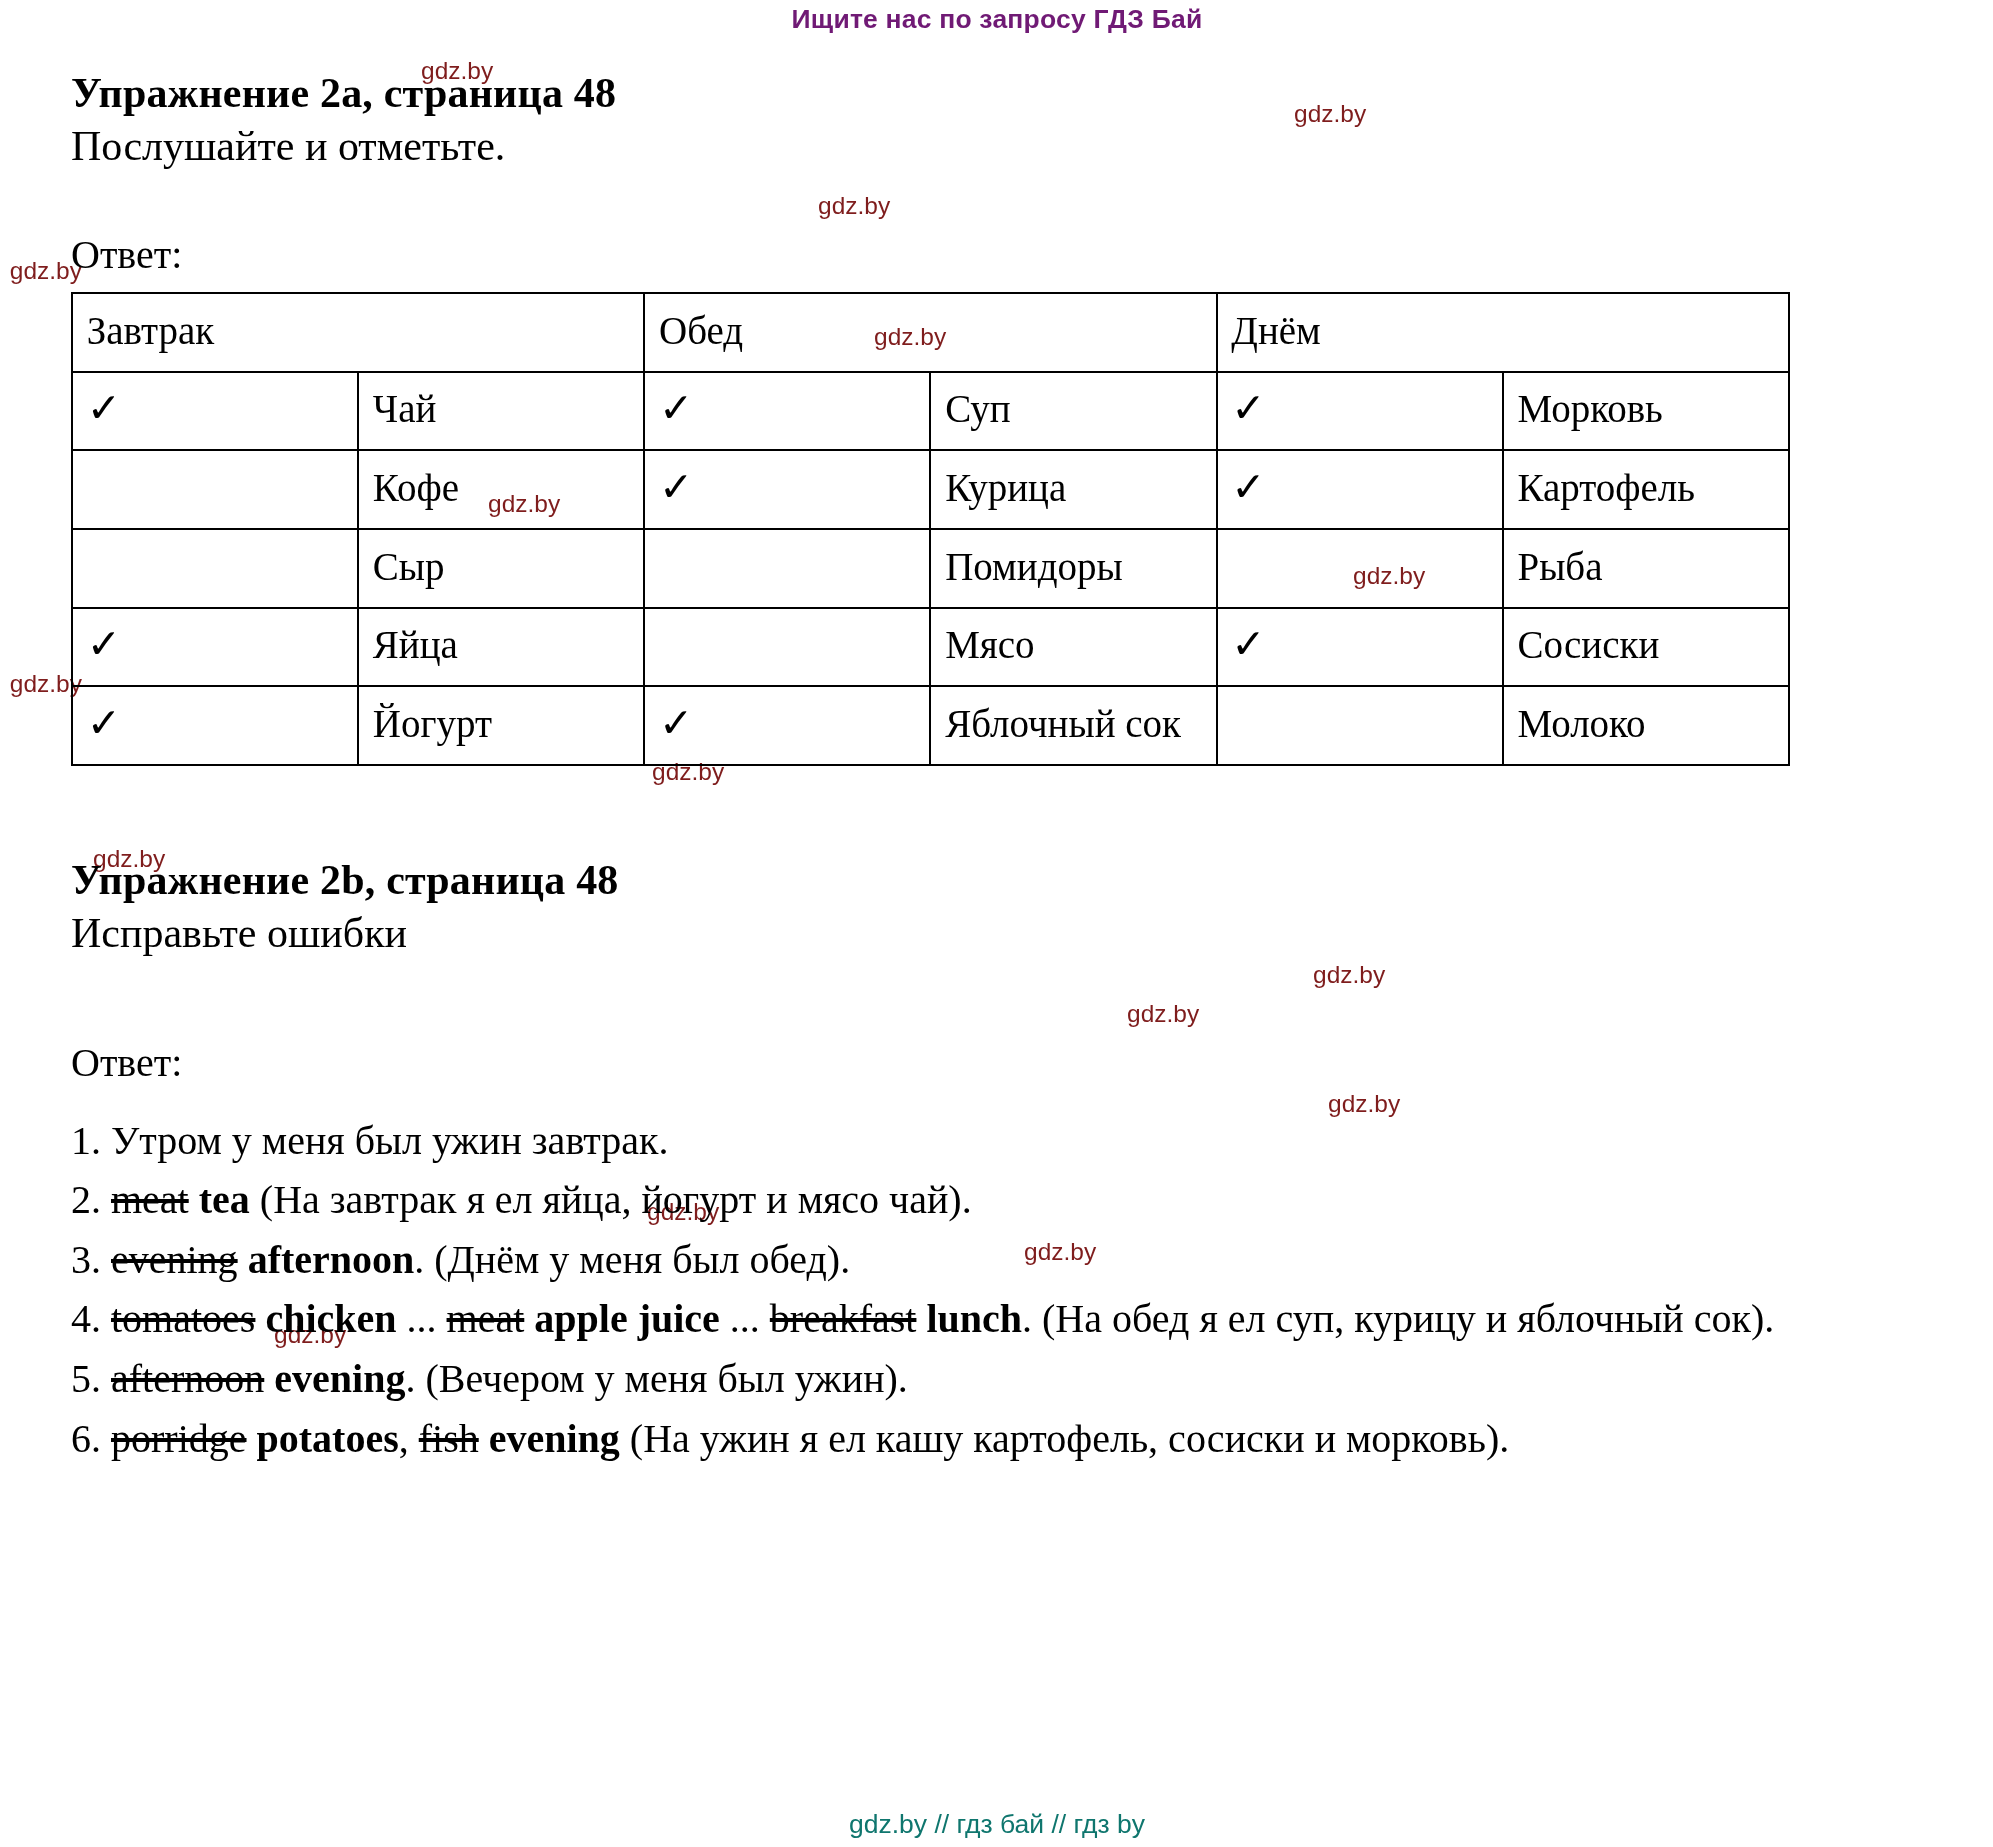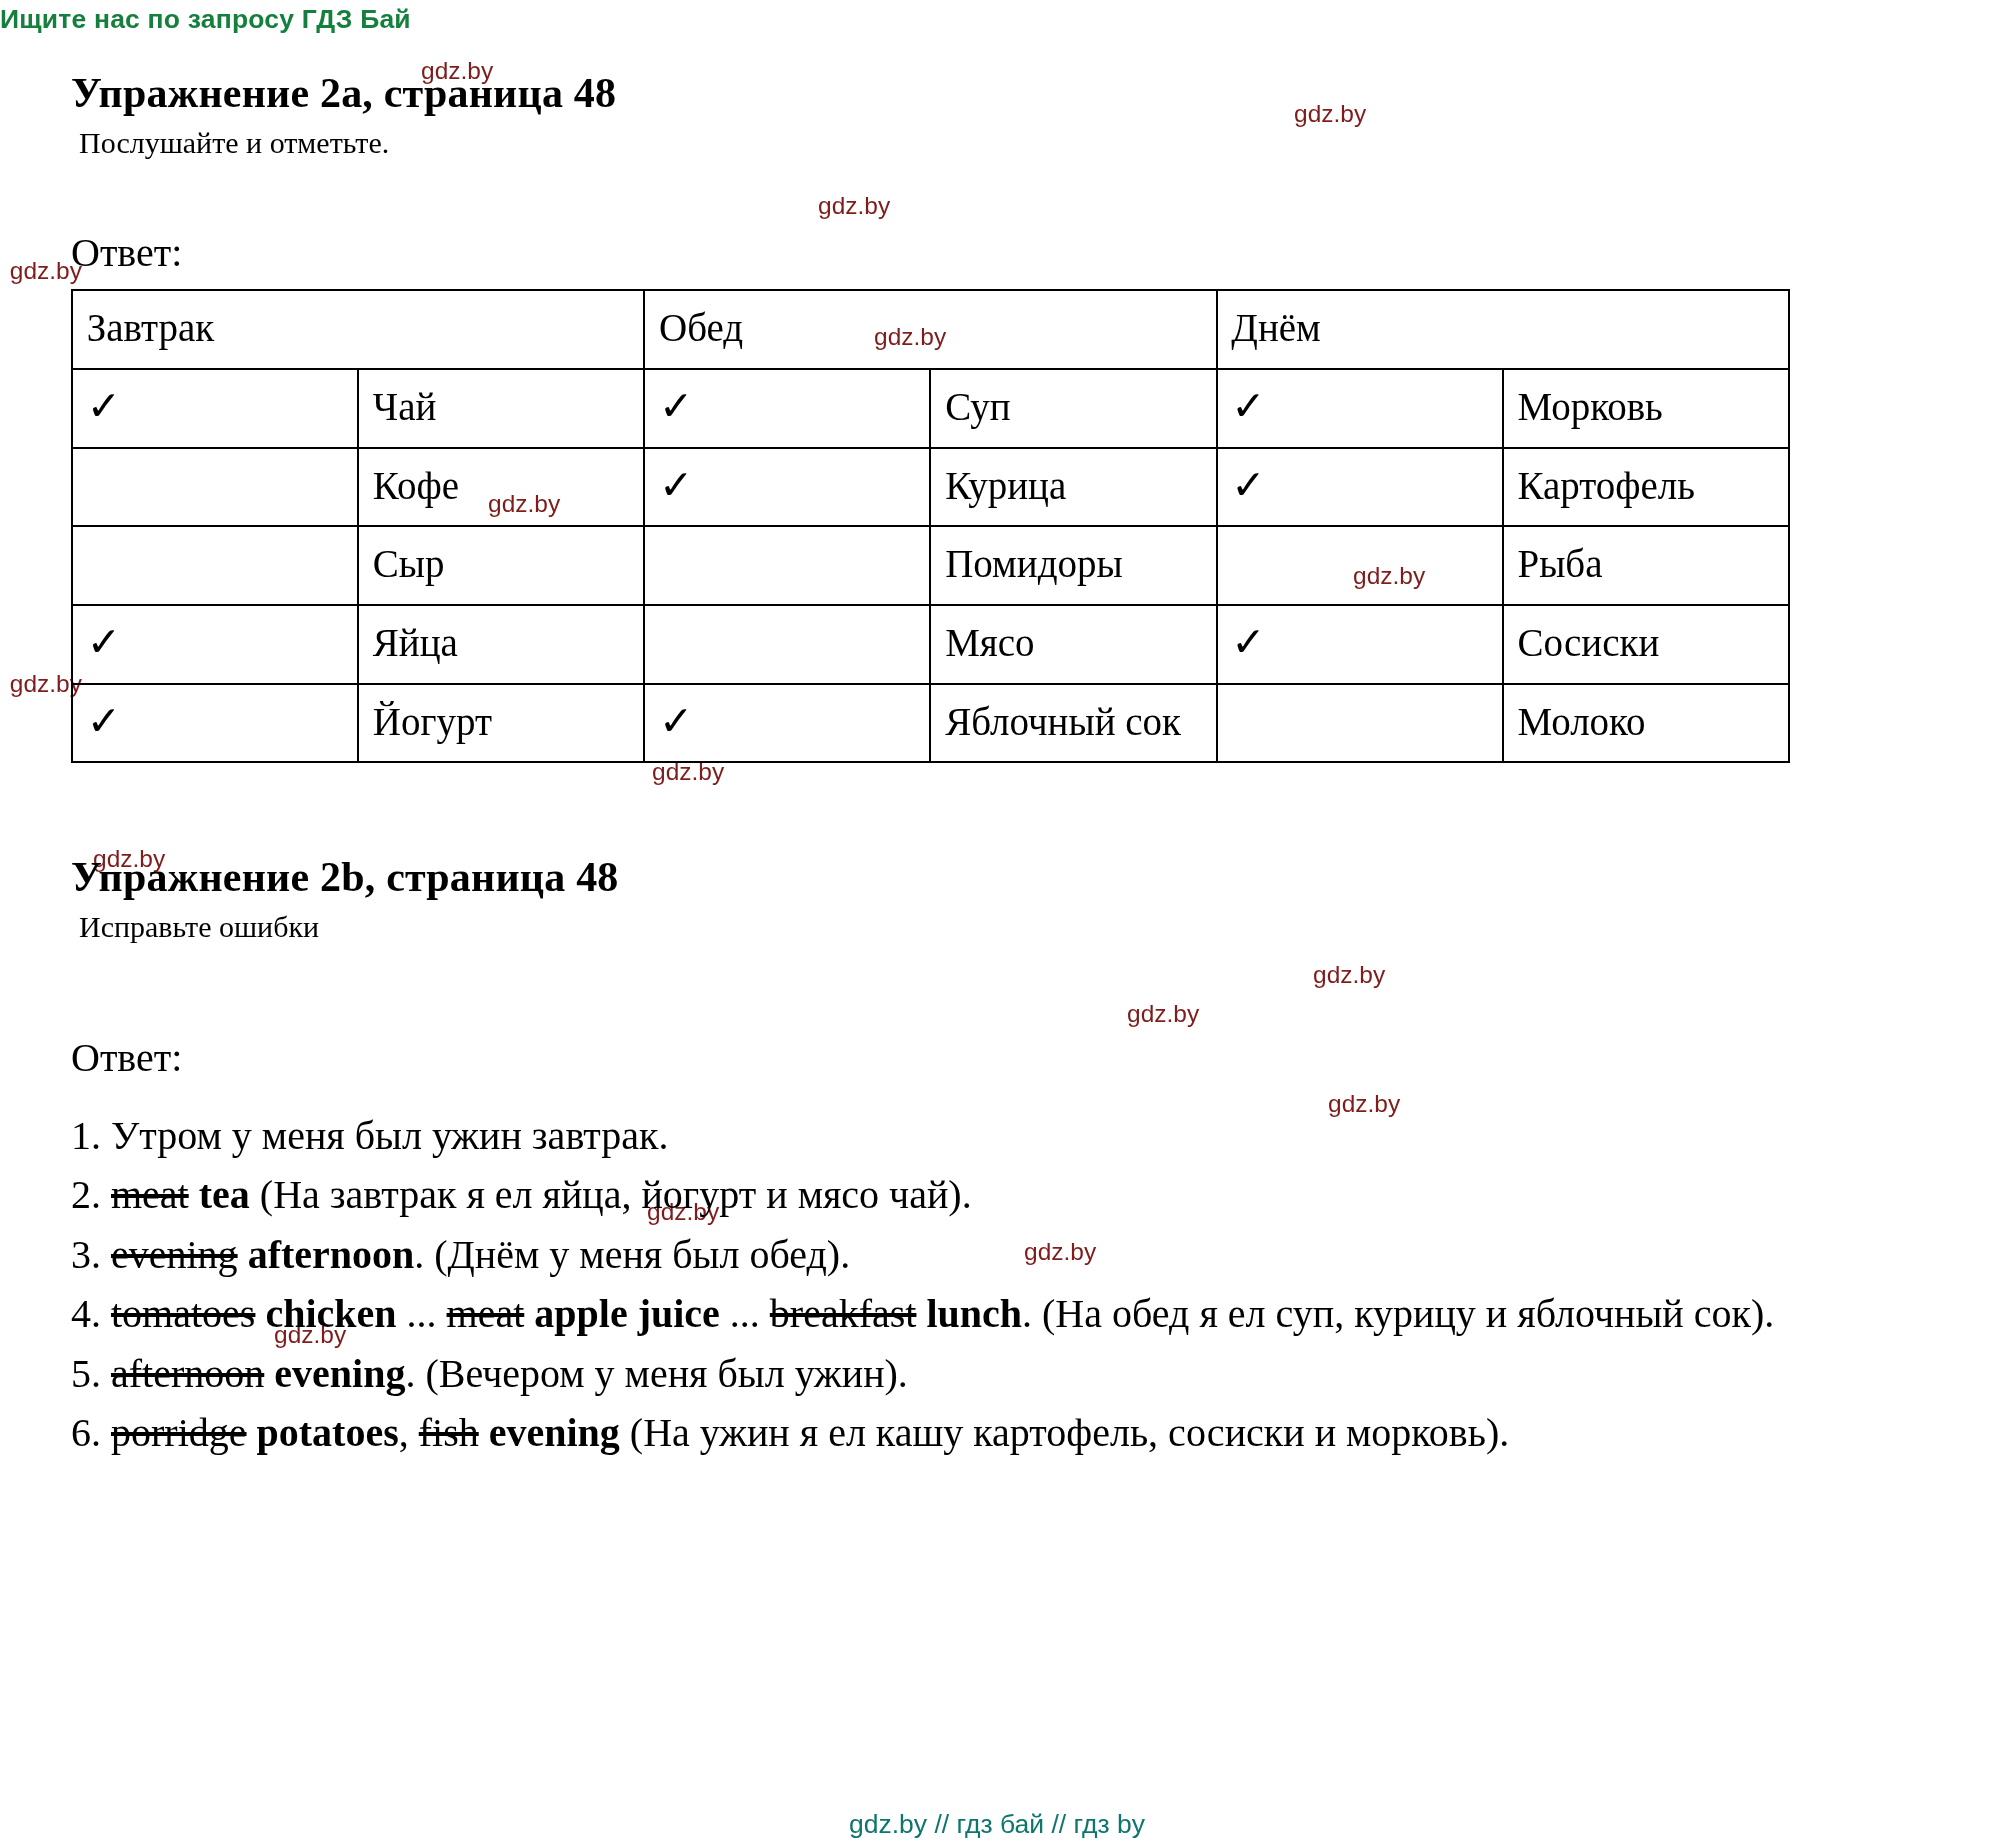--- a/index.html
+++ b/index.html
@@ -19,25 +19,25 @@
     position: relative;
     width: 1994px;
     height: 1848px;
   }
   
   .top-banner {
     position: absolute;
     top: 3.9px;
     left: 0;
     width: 100%;
-    text-align: left;
+    text-align: center;
     font-family: "Liberation Sans", sans-serif;
     font-weight: bold;
     font-size: 26.5px;
-    color: #15803d;
+    color: #701a75;
     letter-spacing: 0.2px;
   }
   
   .wm {
     position: absolute;
     font-family: "Liberation Sans", sans-serif;
     font-size: 24.5px;
     color: #7f1d1d;
     white-space: nowrap;
     pointer-events: none;
@@ -50,22 +50,22 @@
     width: 1852px;
   }
   h1.ex-title {
     font-family: "Liberation Serif", serif;
     font-weight: bold;
     font-size: 42px;
     margin: 0 0 3.9px 0;
     letter-spacing: 0.2px;
   }
   .ex-sub {
-    font-size: 30px;
-    margin: 8px;
+    font-size: 42px;
+    margin: 0;
     line-height: 1.22;
   }
   .answer-label {
     font-size: 40px;
     margin: 0;
   }
   .spacer-1 { height: 59px; }
   .spacer-2 { height: 37px; }
 
   

